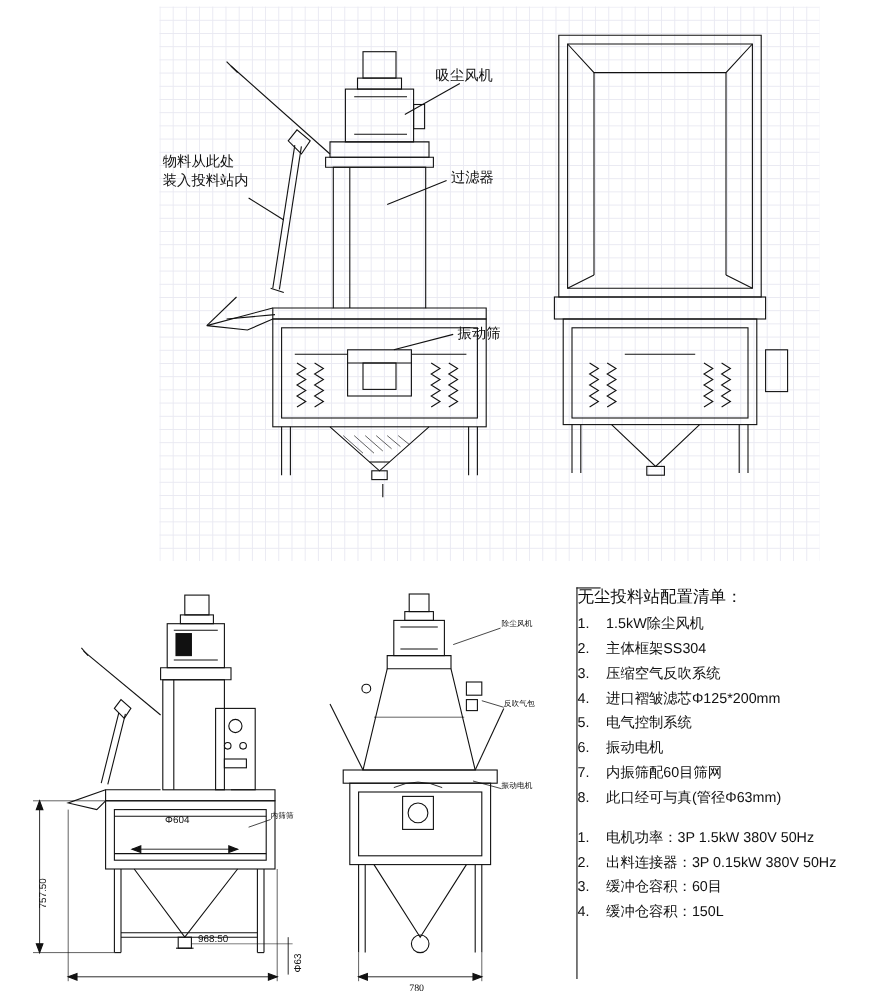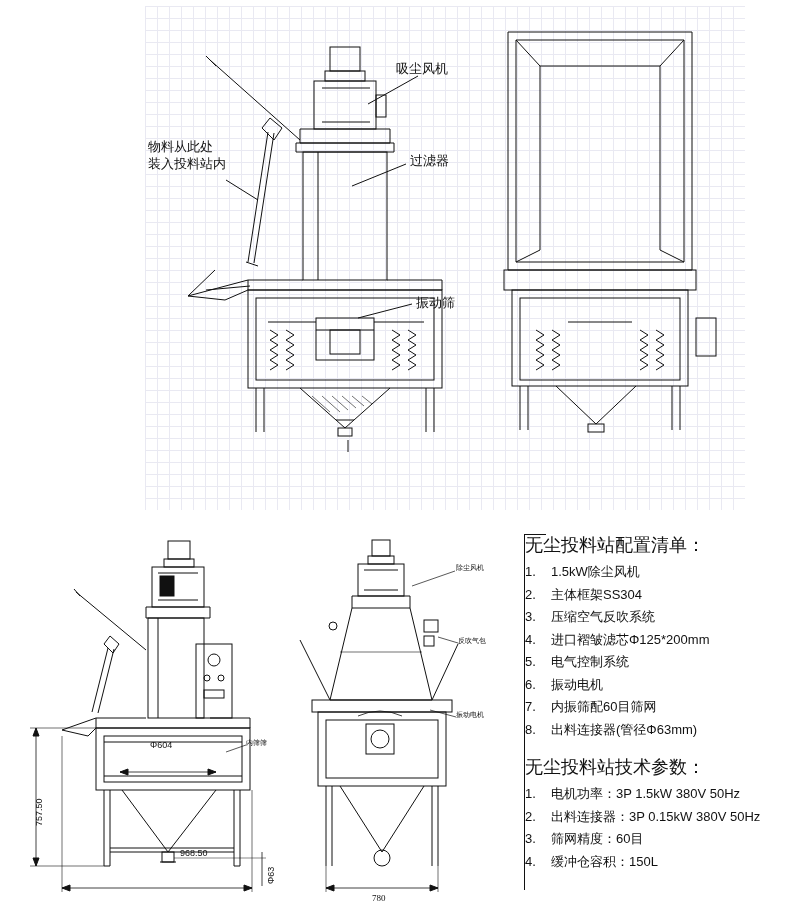--- a/index.html
+++ b/index.html
@@ -13,21 +13,21 @@
   .svgwrap{position:absolute;left:0;top:0;width:800px;height:911px;pointer-events:none;}
 
   
   .lbl{position:absolute;font-size:13px;line-height:17px;color:#111;white-space:pre-line;}
   .lbl-sm{position:absolute;font-size:7px;line-height:9px;color:#111;white-space:pre-line;}
   .dim{position:absolute;font-size:9px;color:#111;}
   .dim-v{position:absolute;font-size:9px;color:#111;transform:rotate(-90deg);transform-origin:left top;}
 
   
   .spec{position:absolute;left:525px;top:533px;width:268px;height:360px;}
-  .spec h3{margin:0 0 4px 0;font-size:18px;font-weight:normal;}
+  .spec h3{margin:0 0 4px 0;font-size:15px;font-weight:normal;}
   .spec .row{display:flex;font-size:13px;line-height:22.5px;}
   .spec .num{width:26px;flex:0 0 26px;}
   .spec .txt{flex:1;}
   .spec .gap{height:14px;}
   .vline{position:absolute;left:524px;top:534px;width:1px;height:356px;background:#111;}
   .hline{position:absolute;left:524px;top:534px;width:22px;height:1px;background:#111;}
 </style>
 </head>
 <body>
 
@@ -284,38 +284,37 @@
     <div class="row">
       <div class="num">6.</div>
       <div class="txt">振动电机</div>
     </div>
     <div class="row">
       <div class="num">7.</div>
       <div class="txt">内振筛配60目筛网</div>
     </div>
     <div class="row">
       <div class="num">8.</div>
-      <div class="txt">出料连接器(管径Φ63mm)</div>
+      <div class="txt">此口经可与真(管径Φ63mm)</div>
     </div>
 
     <div class="gap"></div>
 
-    <h3>无尘投料站技术参数：</h3>
 
     <div class="row">
       <div class="num">1.</div>
       <div class="txt">电机功率：3P 1.5kW 380V 50Hz</div>
     </div>
     <div class="row">
       <div class="num">2.</div>
       <div class="txt">出料连接器：3P 0.15kW 380V 50Hz</div>
     </div>
     <div class="row">
       <div class="num">3.</div>
-      <div class="txt">筛网精度：60目</div>
+      <div class="txt">缓冲仓容积：60目</div>
     </div>
     <div class="row">
       <div class="num">4.</div>
       <div class="txt">缓冲仓容积：150L</div>
     </div>
   </div>
 
 </div>
 
 </body></html>

